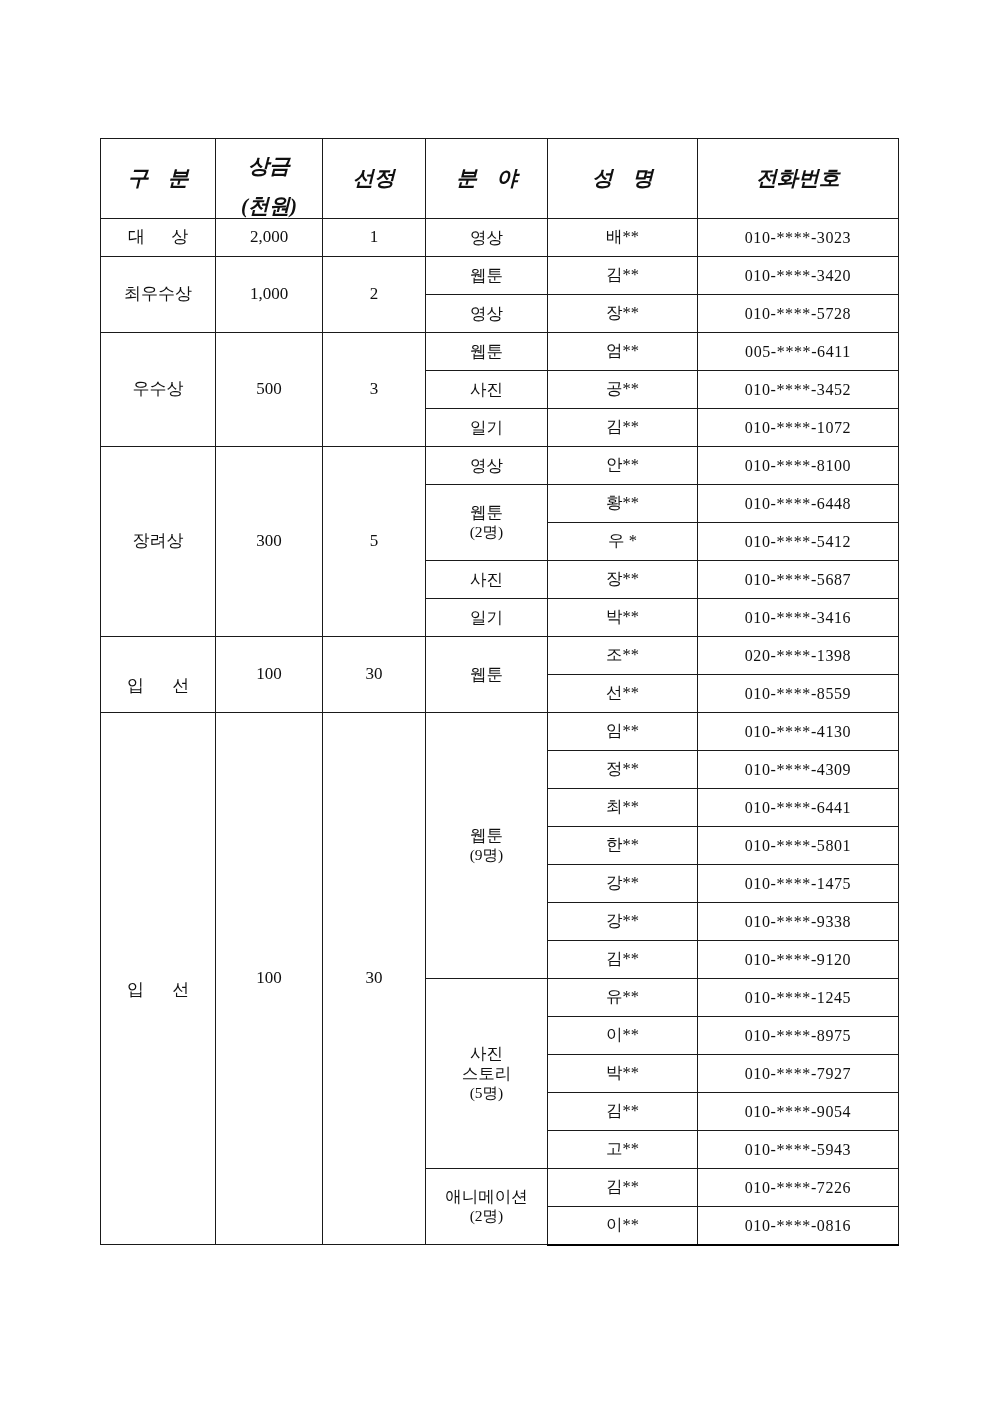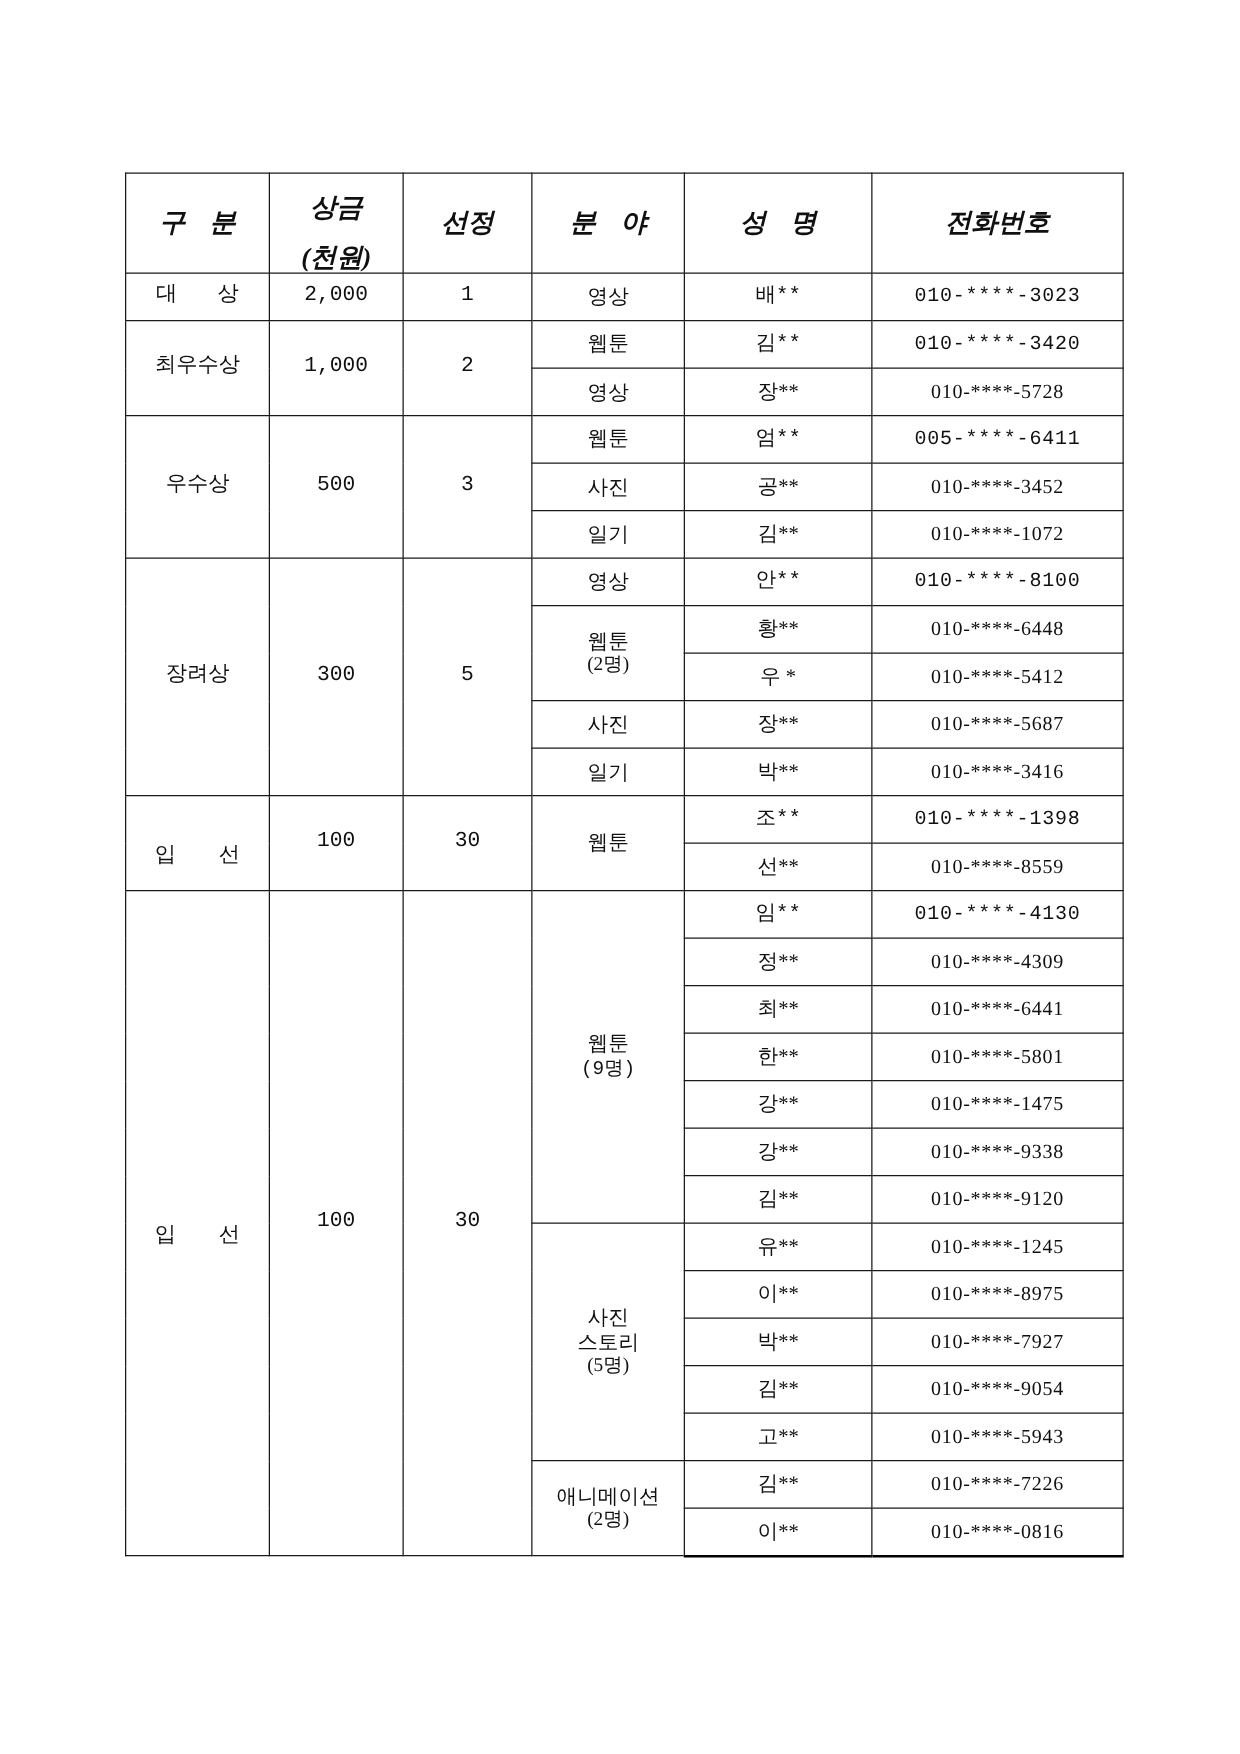--- a/index.html
+++ b/index.html
@@ -54,21 +54,21 @@
     height: 55px;
     font-size: 21px;
     border-top: 2.5px solid #000000;
     border-bottom: 2px solid #000000;
     font-style: italic;
   }
   thead th .hdr-sp { letter-spacing: 7px; padding-left: 7px; display:inline-block; }
   thead th .hdr-two { display: block; line-height: 1.12; margin-top: 16px; }
 
   
-  tr.group-top > td { border-top: 1.6px solid #000000; font-family: Liberation Mono, monospace; }
+  tr.group-top > td { border-top: 1.6px solid #000000; }
   tr.last-row > td { border-bottom: 2.2px solid #000000; }
 
   td.cell-division {
     font-size: 17px;
   }
   td.cell-division .wide { letter-spacing: 11px; padding-left: 11px; display:inline-block; }
   td.cell-division .widish { letter-spacing: 12px; padding-left: 12px; display:inline-block;margin-top:24px; }
 
   td.cell-prize, td.cell-count {
     font-size: 17px;
@@ -214,21 +214,21 @@
           <td class="cell-phone">010-****-3416</td>
         </tr>
         <tr class=" group-top">
           <td class="cell-division" rowspan="2"><span class="widish">입 선</span></td>
           <td class="cell-prize" rowspan="2">100</td>
           <td class="cell-count" rowspan="2">30</td>
           <td class="cell-field" rowspan="2">
             <span class="ttl">웹툰</span>
           </td>
           <td class="cell-name">조**</td>
-          <td class="cell-phone">010-****-1398</td>
+          <td class="cell-phone">020-****-1398</td>
         </tr>
         <tr>
           <td class="cell-name">선**</td>
           <td class="cell-phone">010-****-8559</td>
         </tr>
         <tr class=" group-top">
           <td class="cell-division" rowspan="14"><span class="widish">입 선</span></td>
           <td class="cell-prize" rowspan="14">100</td>
           <td class="cell-count" rowspan="14">30</td>
           <td class="cell-field" rowspan="7">

